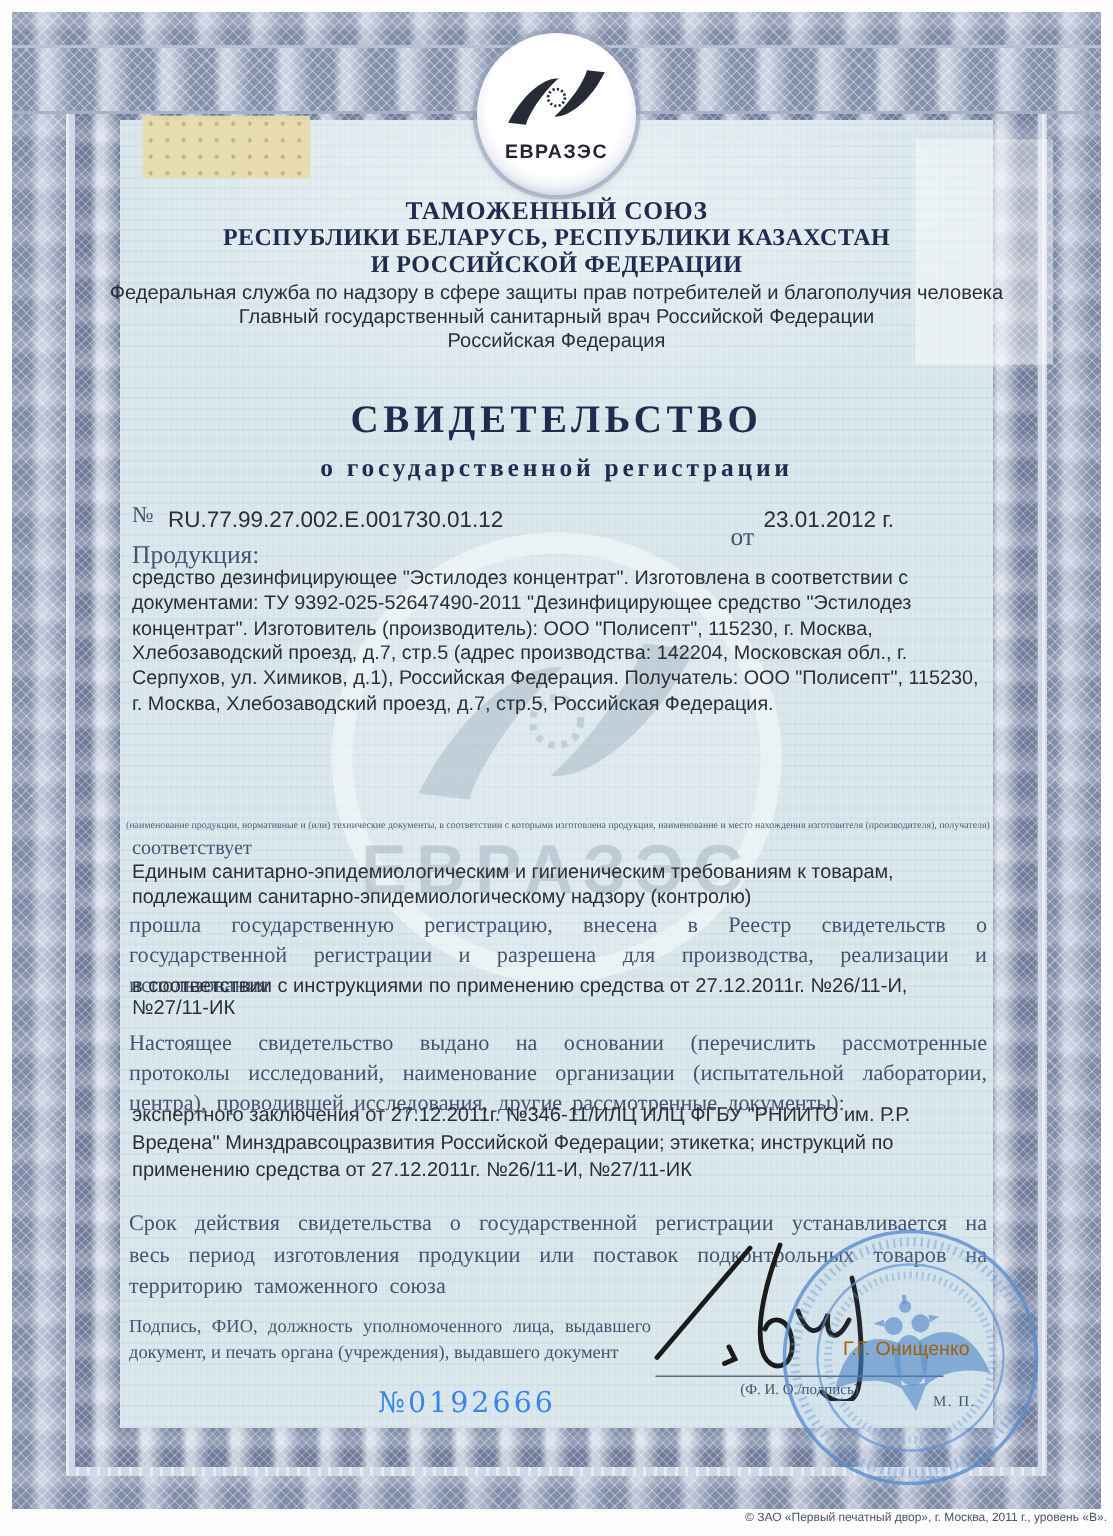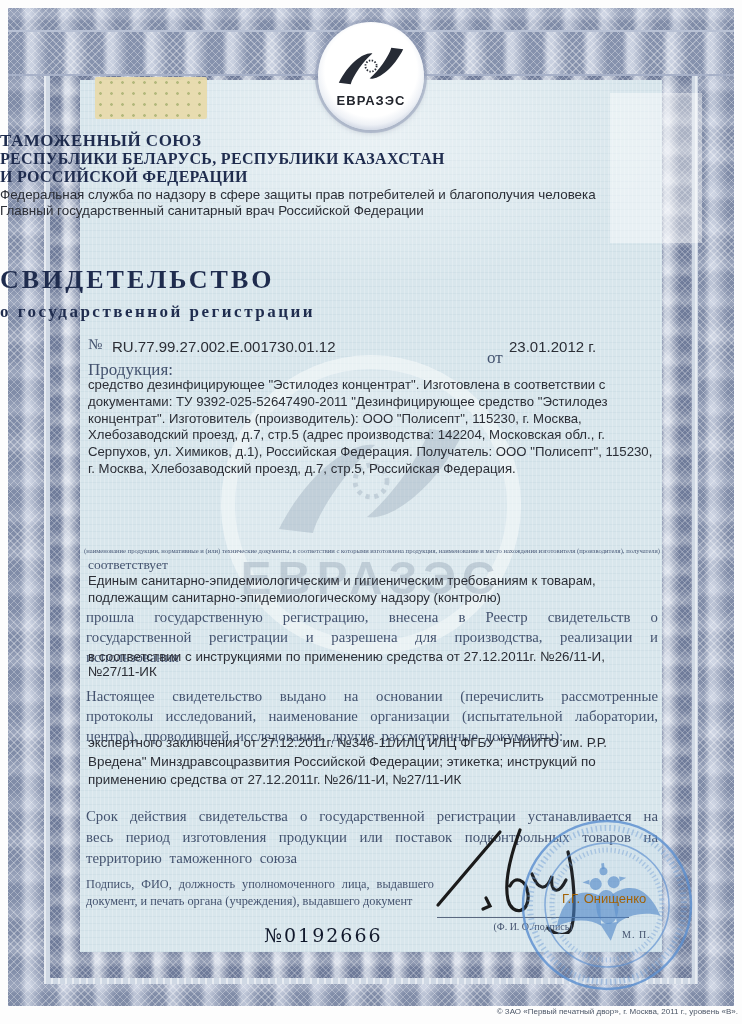--- a/index.html
+++ b/index.html
@@ -73,21 +73,21 @@
     border:14px solid rgba(255,255,255,.55); background:rgba(235,243,246,.30);
     display:flex; flex-direction:column; align-items:center; opacity:.75;
   }
   .watermark .wm-org { font-family:"Liberation Sans",sans-serif; font-weight:bold; font-size:46px; letter-spacing:6px; color:rgba(148,164,180,.55); margin-top:6px; }
 
   
   .navy-serif { font-family:"Liberation Serif","DejaVu Serif",serif; font-weight:bold; color:#1f2c4e; }
   .serif-blue { font-family:"Liberation Serif","DejaVu Serif",serif; color:#44536f; }
   .sans-bold  { font-family:"Liberation Sans",sans-serif; font-weight:normal; color:#2b2e36; }
   .abs { position:absolute; }
-  .ctr { left:0; width:742px; text-align:left; }
+  .ctr { left:0; width:742px; text-align:center; }
   .just { text-align:justify; }
 
   .h1 { top:131px; font-size:17px; letter-spacing:.5px; }
   .h2 { top:150px; font-size:16px; letter-spacing:.3px; }
   .h3 { top:168px; font-size:16px; letter-spacing:.3px; }
   .h4 { top:187px; font-size:13.4px; }
   .h5 { top:203px; font-size:13.4px; }
   .h6 { top:219px; font-size:13.4px; }
   .note1 { top:249px; font-size:7.6px; color:#4a5a78; }
   .title-main { top:265px; font-size:26px; letter-spacing:3px; }
@@ -102,21 +102,21 @@
   .prod-text  { left:88px; top:377px; width:568px; font-size:13.2px; line-height:16.8px; }
   .note2 { left:84px; top:547px; width:575px; font-size:6.6px; white-space:nowrap; color:#4a5a78; }
   .comply-lead { left:88px; top:557px; font-size:13.5px; }
   .comply-req  { left:88px; top:572px; width:568px; font-size:13.2px; line-height:17px; }
   .registered  { left:86px; top:607px; width:572px; font-size:14.8px; line-height:20px; word-spacing:4px; }
   .instructions{ left:88px; top:649px; width:568px; font-size:13.4px; }
   .basis-stmt  { left:86px; top:686px; width:572px; font-size:14.8px; line-height:20px; word-spacing:3px; }
   .basis-docs  { left:88px; top:734px; width:568px; font-size:13.4px; line-height:18.5px; }
   .validity    { left:86px; top:806px; width:572px; font-size:14.8px; line-height:21px; word-spacing:4px; }
   .sign-note   { left:86px; top:876px; width:348px; font-size:12.3px; line-height:16.5px; }
-  .blank-number{ left:252px; top:924px; font-family:"DejaVu Serif",serif; font-size:19px; letter-spacing:2px; color:#0f172a;margin-left:12px; }
+  .blank-number{ left:252px; top:924px; font-family:"DejaVu Serif",serif; font-size:19px; letter-spacing:2px; color:#3b82f6; }
   .fio-line  { left:437px; top:917px; width:192px; height:1px; background:#5a6880; }
   .fio-label { left:447px; top:921px; width:172px; text-align:center; font-size:10px; }
   .signer    { left:562px; top:891px; font-size:13px; color:#a16207; }
   .seal-label{ left:622px; top:929px; font-size:10px; letter-spacing:1px; }
 
   .signature-svg { left:428px; top:812px; }
   .stamp { left:517px; top:815px; width:180px; height:180px; opacity:.82; filter:blur(.3px); }
 
   .footer-print { left:420px; top:1007px; width:318px; text-align:right; font-size:8px; color:#4a5566; }
 </style>
@@ -158,20 +158,21 @@
       </svg>
     </span>
     <span class="org-label">ЕВРАЗЭС</span>
   </div>
 
   <div class="abs ctr navy-serif h1">ТАМОЖЕННЫЙ СОЮЗ</div>
   <div class="abs ctr navy-serif h2">РЕСПУБЛИКИ БЕЛАРУСЬ, РЕСПУБЛИКИ КАЗАХСТАН</div>
   <div class="abs ctr navy-serif h3">И РОССИЙСКОЙ ФЕДЕРАЦИИ</div>
   <div class="abs ctr sans-bold h4">Федеральная служба по надзору в сфере защиты прав потребителей и благополучия человека</div>
   <div class="abs ctr sans-bold h5">Главный государственный санитарный врач Российской Федерации</div>
+  <div class="abs ctr sans-bold h6">Российская Федерация</div>
 
   <div class="abs ctr navy-serif title-main">СВИДЕТЕЛЬСТВО</div>
   <div class="abs ctr navy-serif title-sub">о государственной регистрации</div>
 
   <div class="abs serif-blue num-label">№</div>
   <div class="abs sans-bold num-value">RU.77.99.27.002.Е.001730.01.12</div>
   <div class="abs serif-blue date-label">от</div>
   <div class="abs sans-bold date-value">23.01.2012 г.</div>
 
   <div class="abs serif-blue prod-label">Продукция:</div>

